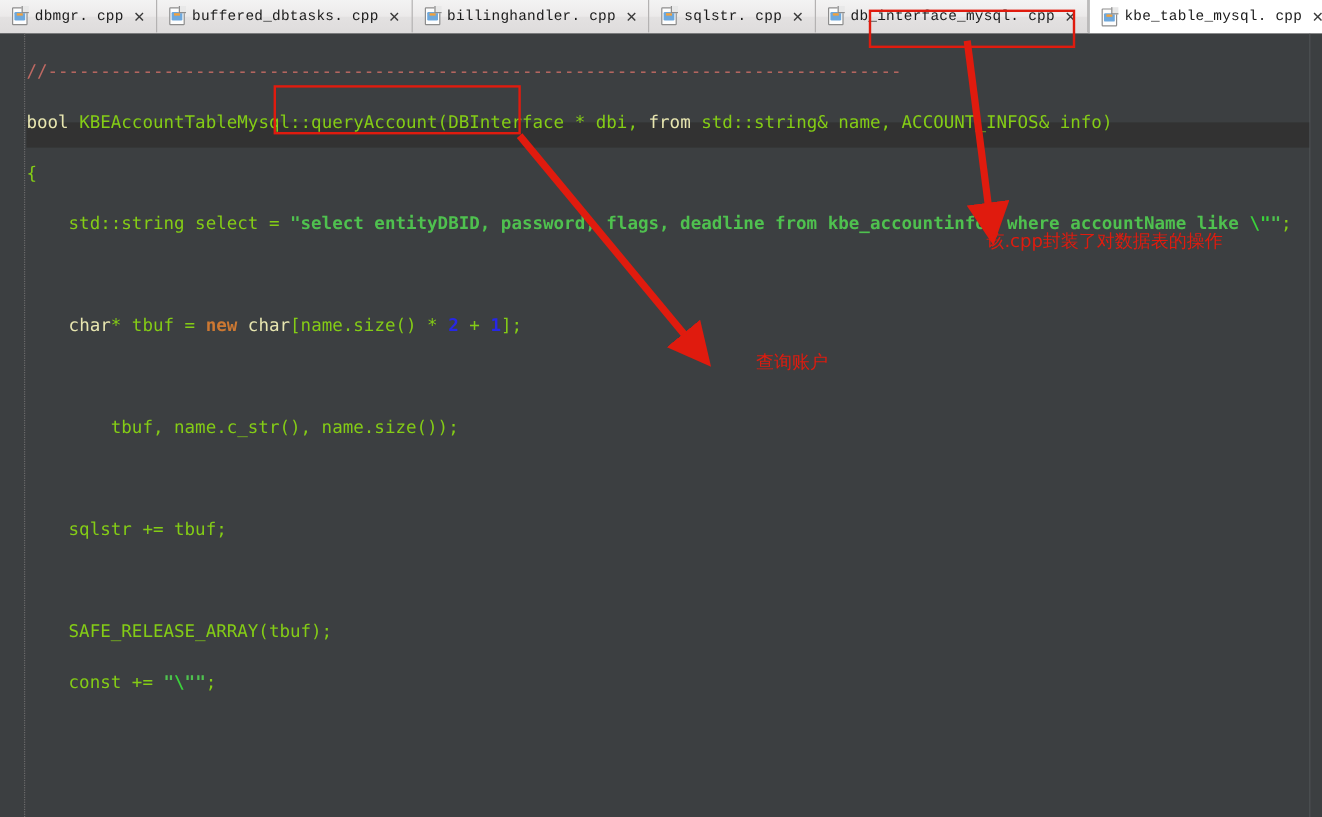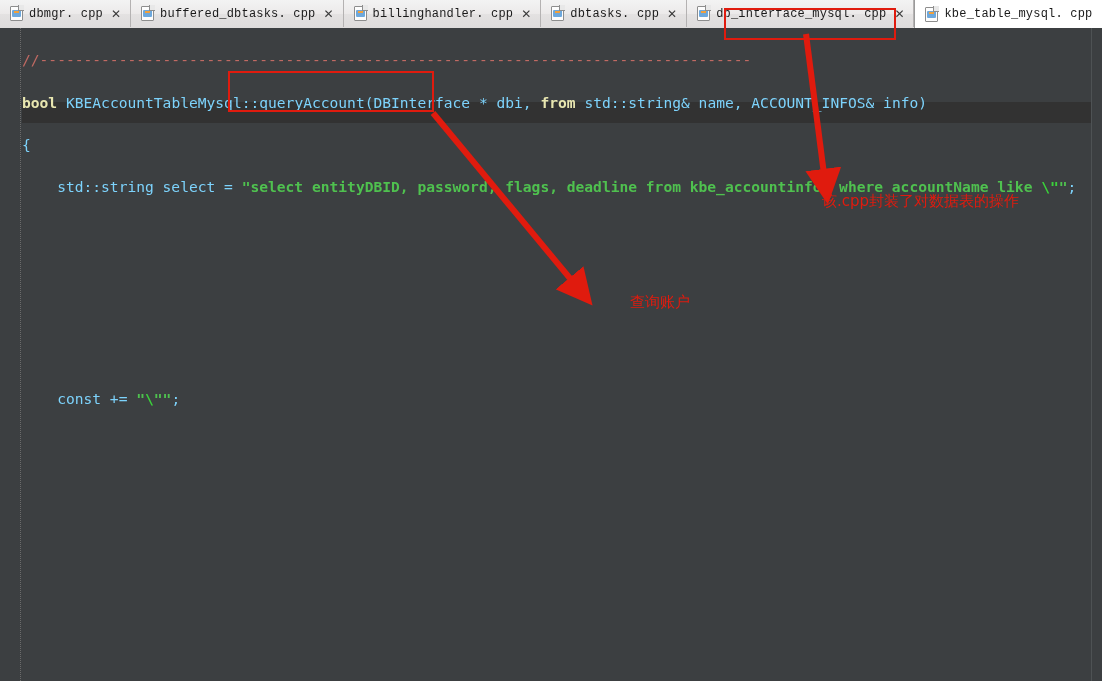--- a/index.html
+++ b/index.html
@@ -81,25 +81,25 @@
     letter-spacing:0px;
   }
   .line{height:21.2px;}
   .hl{
     position:absolute;left:22px;top:74px;width:1069px;height:21px;
     background:#323232;
   }
 
   
   .kw{color:#cc7832;font-weight:bold;}       
-  .kwy{color:#e8e6b0;font-weight:bold;}      
+  .kwy{color:#e8e6b0;font-weight:normal;}      
   .cmt{color:#c06a63;}                        
   .str{color:#4fc14f;font-weight:bold;}
   .num{color:#2727e6;font-weight:bold;}
-  .fn{color:#7dd3fc;}
+  .fn{color:#84cc16;}
   .esc{color:#3bd13b;font-weight:bold;}
 
   
   .overlay{position:absolute;left:0;top:0;width:1102px;height:681px;pointer-events:none;}
   .anno-text{
     position:absolute;
     color:#e01b0e;
     font-family:"DejaVu Sans",sans-serif;
     font-size:15px;
     white-space:nowrap;
@@ -149,21 +149,21 @@
       <span class="tab-label">billinghandler. cpp</span>
       <span class="tab-close">✕</span>
     </div>
 
     <div class="tab">
       <span class="ficon">
           <span class="page"></span>
           <span class="cpp-mark"></span>
           <span class="corner"></span>
         </span>
-      <span class="tab-label">dbtasks. cpp</span>
+      <span class="tab-label">sqlstr. cpp</span>
       <span class="tab-close">✕</span>
     </div>
 
     <div class="tab">
       <span class="ficon">
           <span class="page"></span>
           <span class="cpp-mark"></span>
           <span class="corner"></span>
         </span>
       <span class="tab-label">db_interface_mysql. cpp</span>
@@ -186,23 +186,27 @@
     <div class="gutter"></div>
     <div class="margin-guide"></div>
     <div class="hl"></div>
 
     <div class="code">
 <div class="line"><span class="cmt">//---------------------------------------------------------------------------------</span></div>
 <div class="line"><span class="kwy">bool</span> <span class="fn">KBEAccountTableMysql::queryAccount(DBInterface * dbi,</span> <span class="kwy">from</span> <span class="fn">std::string&amp; name, ACCOUNT_INFOS&amp; info)</span></div>
 <div class="line"><span class="fn">{</span></div>
 <div class="line"><span class="fn">    std::string select = </span><span class="str">"select entityDBID, password, flags, deadline from kbe_accountinfos where accountName like </span><span class="esc">\"</span><span class="str">"</span><span class="fn">;</span></div>
 <div class="line"> </div>
-<div class="line"> </div>
-<div class="line"> </div>
-<div class="line"> </div>
+<div class="line"><span class="fn">    </span><span class="kwy">char</span><span class="fn">* tbuf = </span><span class="kw">new</span> <span class="kwy">char</span><span class="fn">[name.size() * </span><span class="num">2</span><span class="fn"> + </span><span class="num">1</span><span class="fn">];</span></div>
+<div class="line"> </div>
+<div class="line"><span class="fn">        tbuf, name.c_str(), name.size());</span></div>
+<div class="line"> </div>
+<div class="line"><span class="fn">    sqlstr += tbuf;</span></div>
+<div class="line"> </div>
+<div class="line"><span class="fn">    SAFE_RELEASE_ARRAY(tbuf);</span></div>
 <div class="line"><span class="fn">    const += </span><span class="str">"</span><span class="esc">\</span><span class="str">""</span><span class="fn">;</span></div>
 <div class="line"> </div>
 
 
 
 
 
 
 
 

